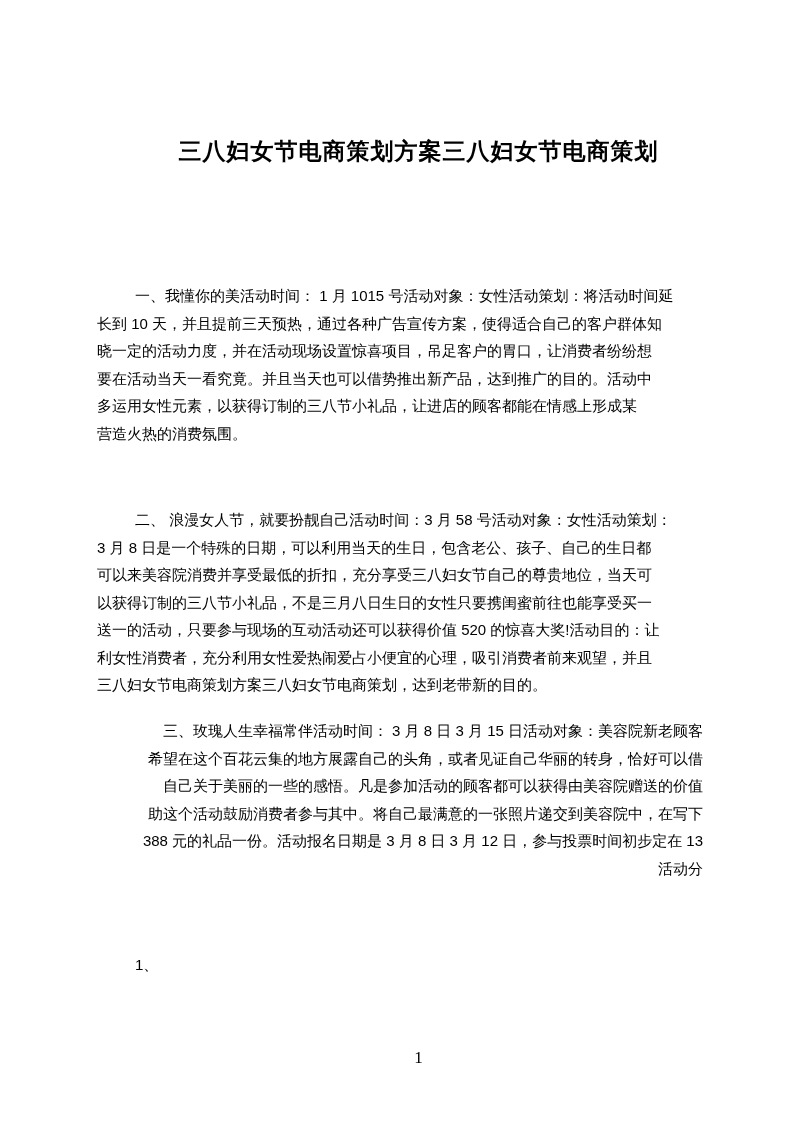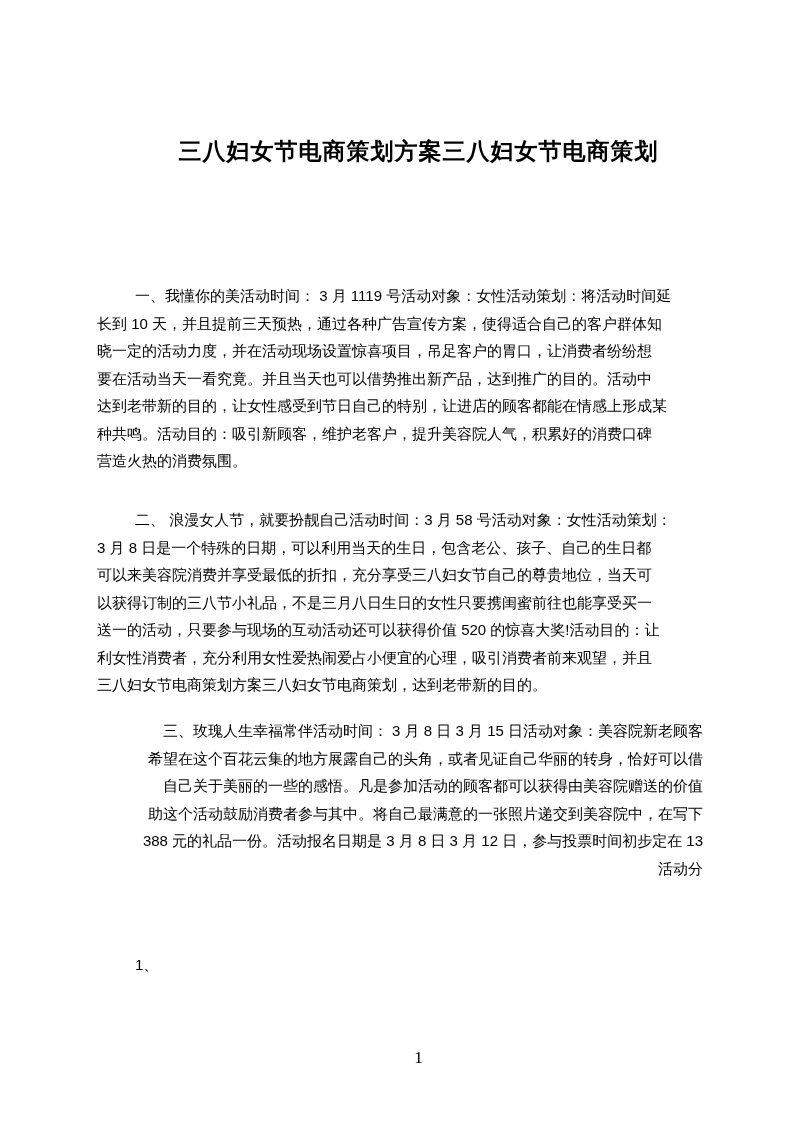--- a/index.html
+++ b/index.html
@@ -57,26 +57,25 @@
   }
 </style>
 </head>
 <body>
 
 <div class="page">
 
   <h1 class="doc-title">三八妇女节电商策划方案三八妇女节电商策划</h1>
 
   <div class="para" style="top: 282px;">
-      <div class="line">一、我懂你的美活动时间： 3 月 1119 号活动对象：女性活动策划：将活动时间延</div>
+      <div class="line">一、我懂你的美活动时间： 1 月 1015 号活动对象：女性活动策划：将活动时间延</div>
       <div class="line">长到 10 天，并且提前三天预热，通过各种广告宣传方案，使得适合自己的客户群体知</div>
       <div class="line">晓一定的活动力度，并在活动现场设置惊喜项目，吊足客户的胃口，让消费者纷纷想</div>
       <div class="line">要在活动当天一看究竟。并且当天也可以借势推出新产品，达到推广的目的。活动中</div>
-      <div class="line">达到老带新的目的，让女性感受到节日自己的特别，让进店的顾客都能在情感上形成某</div>
-      <div class="line">种共鸣。活动目的：吸引新顾客，维护老客户，提升美容院人气，积累好的消费口碑</div>
+      <div class="line">多运用女性元素，以获得订制的三八节小礼品，让进店的顾客都能在情感上形成某</div>
       <div class="line">营造火热的消费氛围。</div>
     </div>
 
   <div class="para" style="top: 506px;">
       <div class="line">二、 浪漫女人节，就要扮靓自己活动时间：3 月 58 号活动对象：女性活动策划：</div>
       <div class="line">3 月 8 日是一个特殊的日期，可以利用当天的生日，包含老公、孩子、自己的生日都</div>
       <div class="line">可以来美容院消费并享受最低的折扣，充分享受三八妇女节自己的尊贵地位，当天可</div>
       <div class="line">以获得订制的三八节小礼品，不是三月八日生日的女性只要携闺蜜前往也能享受买一</div>
       <div class="line">送一的活动，只要参与现场的互动活动还可以获得价值 520 的惊喜大奖!活动目的：让</div>
       <div class="line">利女性消费者，充分利用女性爱热闹爱占小便宜的心理，吸引消费者前来观望，并且</div>

